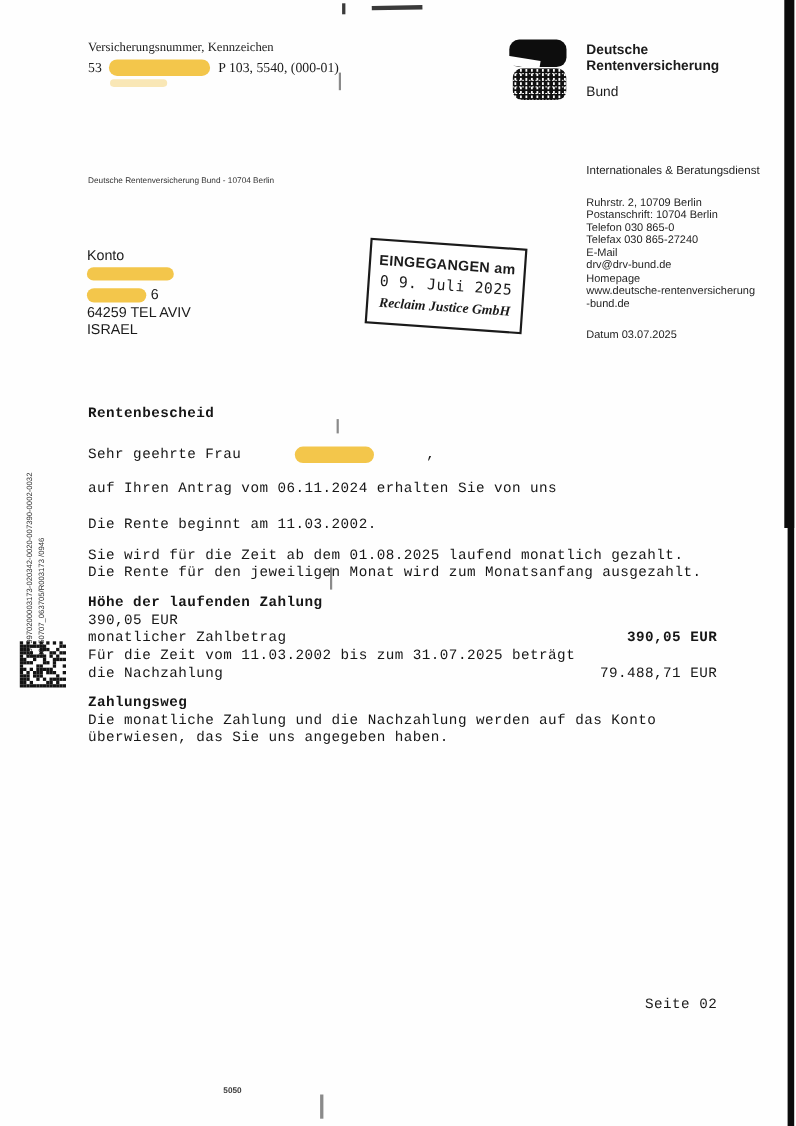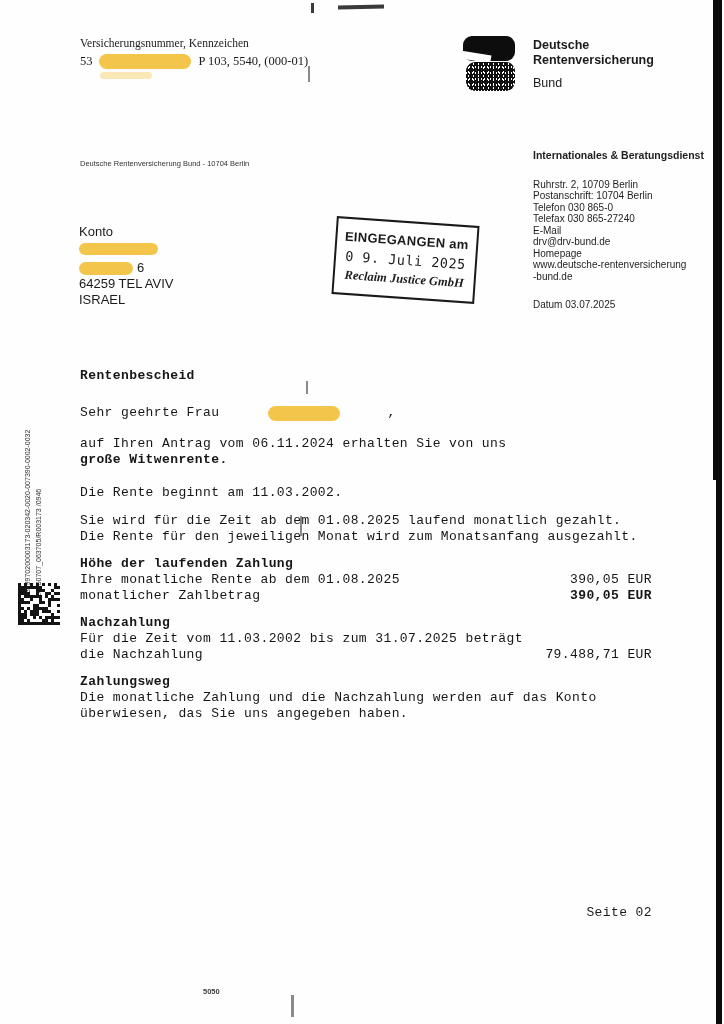--- a/index.html
+++ b/index.html
@@ -37,21 +37,21 @@
     background-size:5px 4px, 3px 6px;
     background-position:0 0, 2px 2px;
   }
   .logo-text { position:absolute; left:533px; top:38px; font-size:12.5px; line-height:15px; }
   .logo-text .b { font-weight:bold; }
   .logo-text .bund { margin-top:8px; font-weight:normal; }
 
   
   .sender-line { position:absolute; left:80px; top:159px; font-size:7.5px; color:#333; }
   .contact { position:absolute; left:533px; top:150px; font-size:10px; line-height:11.5px; color:#1e1e1e; width:185px; }
-  .contact .title { font-weight:bold; font-size:10.5px; }
+  .contact .title { font-weight:normal; font-size:10.5px; }
   .contact .gap { height:17px; }
 
   
   .recipient { position:absolute; left:79px; top:224px; font-size:13px; line-height:16px; }
   .recipient .bar-name { width:79px; height:12px; margin-top:3px; }
   .recipient .street { display:flex; align-items:center; margin-top:1px; }
   .recipient .bar-street { width:54px; height:13px; margin-right:4px; }
 
   
   .stamp {
@@ -162,38 +162,35 @@
 <div class="body-text">
   <div class="bold">Rentenbescheid</div>
 
   <div class="greet mt21">
     <span>Sehr geehrte Frau</span>
     <span class="redact name"></span>
     <span>,</span>
   </div>
 
   <div class="mt15">auf Ihren Antrag vom 06.11.2024 erhalten Sie von uns</div>
-  <div class="bold">große Witwenrente.</div>
 
   <div class="mt17">Die Rente beginnt am 11.03.2002.</div>
 
   <div class="mt12">Sie wird für die Zeit ab dem 01.08.2025 laufend monatlich gezahlt.</div>
   <div>Die Rente für den jeweiligen Monat wird zum Monatsanfang ausgezahlt.</div>
 
   <div class="bold mt11">Höhe der laufenden Zahlung</div>
   <div class="amount-row">
-    <span>Ihre monatliche Rente ab dem 01.08.2025</span>
     <span>390,05 EUR</span>
   </div>
   <div class="amount-row">
     <span>monatlicher Zahlbetrag</span>
     <span class="bold">390,05 EUR</span>
   </div>
 
-  <div class="bold mt11">Nachzahlung</div>
   <div>Für die Zeit vom 11.03.2002 bis zum 31.07.2025 beträgt</div>
   <div class="amount-row">
     <span>die Nachzahlung</span>
     <span>79.488,71 EUR</span>
   </div>
 
   <div class="bold mt11">Zahlungsweg</div>
   <div>Die monatliche Zahlung und die Nachzahlung werden auf das Konto</div>
   <div>überwiesen, das Sie uns angegeben haben.</div>
 </div>

